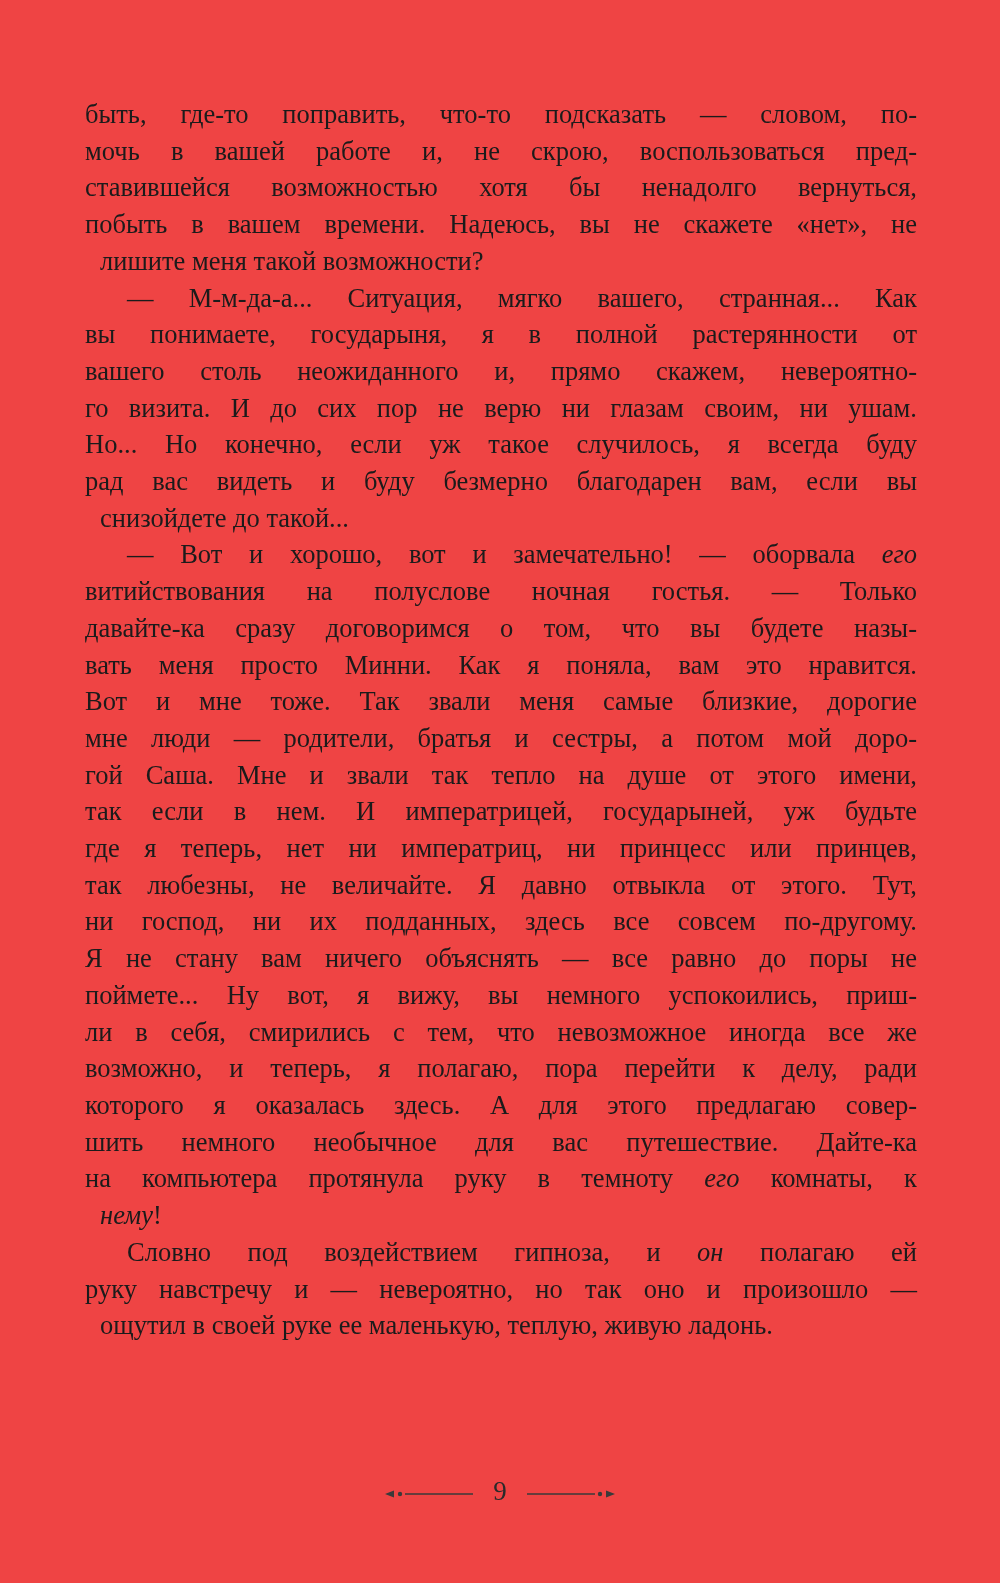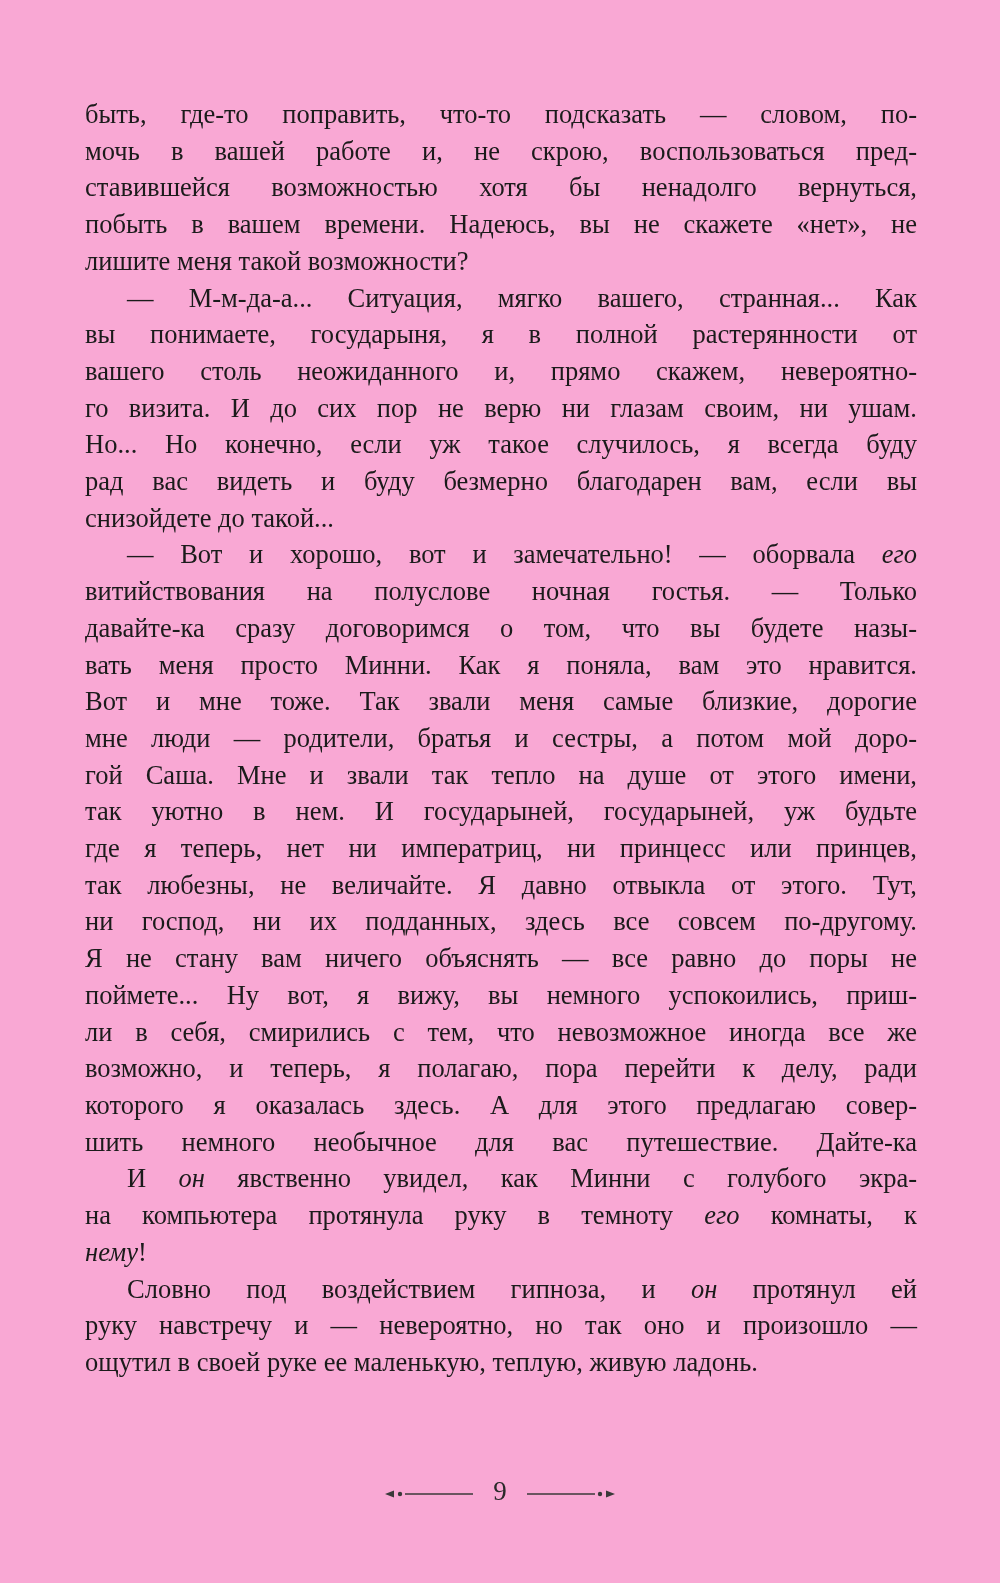--- a/index.html
+++ b/index.html
@@ -7,38 +7,39 @@
     padding: 0;
     width: 1000px;
     height: 1583px;
     background: #ffffff;
     overflow: hidden;
   }
   .page {
     position: relative;
     width: 1000px;
     height: 1583px;
-    background: #f9a8d4;
+    background: #ef4444;
     font-family: "Liberation Serif", "DejaVu Serif", serif;
     color: #1b1b1b;
   }
   .text-block {
     position: absolute;
     left: 85px;
     top: 96px;
     width: 832px;
     font-size: 26.5px;
     line-height: 36.7px;
   }
   .line {
     text-align: justify;
     text-align-last: justify;
   }
   .line.para-end {
     text-align-last: left;
+    margin-left: 15px;
   }
   .line.indent {
     text-indent: 42px;
   }
   .line em {
     font-style: italic;
   }
   .footer {
     position: absolute;
     left: 0;
@@ -77,34 +78,33 @@
       <div class="line"><span>Но... Но конечно, если уж такое случилось, я всегда буду</span></div>
       <div class="line"><span>рад вас видеть и буду безмерно благодарен вам, если вы</span></div>
       <div class="line para-end"><span>снизойдете до такой...</span></div>
       <div class="line indent"><span>— Вот и хорошо, вот и замечательно! — оборвала </span><em>его</em></div>
       <div class="line"><span>витийствования на полуслове ночная гостья. — Только</span></div>
       <div class="line"><span>давайте-ка сразу договоримся о том, что вы будете назы-</span></div>
       <div class="line"><span>вать меня просто Минни. Как я поняла, вам это нравится.</span></div>
       <div class="line"><span>Вот и мне тоже. Так звали меня самые близкие, дорогие</span></div>
       <div class="line"><span>мне люди — родители, братья и сестры, а потом мой доро-</span></div>
       <div class="line"><span>гой Саша. Мне и звали так тепло на душе от этого имени,</span></div>
-      <div class="line"><span>так уютно в нем. И государыней, государыней, уж будьте</span></div>
+      <div class="line"><span>так если в нем. И императрицей, государыней, уж будьте</span></div>
       <div class="line"><span>где я теперь, нет ни императриц, ни принцесс или принцев,</span></div>
       <div class="line"><span>так любезны, не величайте. Я давно отвыкла от этого. Тут,</span></div>
       <div class="line"><span>ни господ, ни их подданных, здесь все совсем по-другому.</span></div>
       <div class="line"><span>Я не стану вам ничего объяснять — все равно до поры не</span></div>
       <div class="line"><span>поймете... Ну вот, я вижу, вы немного успокоились, приш-</span></div>
       <div class="line"><span>ли в себя, смирились с тем, что невозможное иногда все же</span></div>
       <div class="line"><span>возможно, и теперь, я полагаю, пора перейти к делу, ради</span></div>
       <div class="line"><span>которого я оказалась здесь. А для этого предлагаю совер-</span></div>
       <div class="line"><span>шить немного необычное для вас путешествие. Дайте-ка</span></div>
-      <div class="line indent"><span>И </span><em>он</em><span> явственно увидел, как Минни с голубого экра-</span></div>
       <div class="line"><span>на компьютера протянула руку в темноту </span><em>его</em><span> комнаты, к</span></div>
       <div class="line para-end"><em>нему</em><span>!</span></div>
-      <div class="line indent"><span>Словно под воздействием гипноза, и </span><em>он</em><span> протянул ей</span></div>
+      <div class="line indent"><span>Словно под воздействием гипноза, и </span><em>он</em><span> полагаю ей</span></div>
       <div class="line"><span>руку навстречу и — невероятно, но так оно и произошло —</span></div>
       <div class="line para-end"><span>ощутил в своей руке ее маленькую, теплую, живую ладонь.</span></div>
     </div>
 
   <div class="footer">
     <span class="ornament">
       <svg width="88" height="12" viewBox="0 0 88 12" xmlns="http://www.w3.org/2000/svg">
         <path d="M0 6 L9 2.5 L9 9.5 Z" fill="#3a3a3a"></path>
         <circle cx="15" cy="6" r="2.2" fill="#3a3a3a"></circle>
         <line x1="20" y1="6" x2="88" y2="6" stroke="#3a3a3a" stroke-width="1.6"></line>

